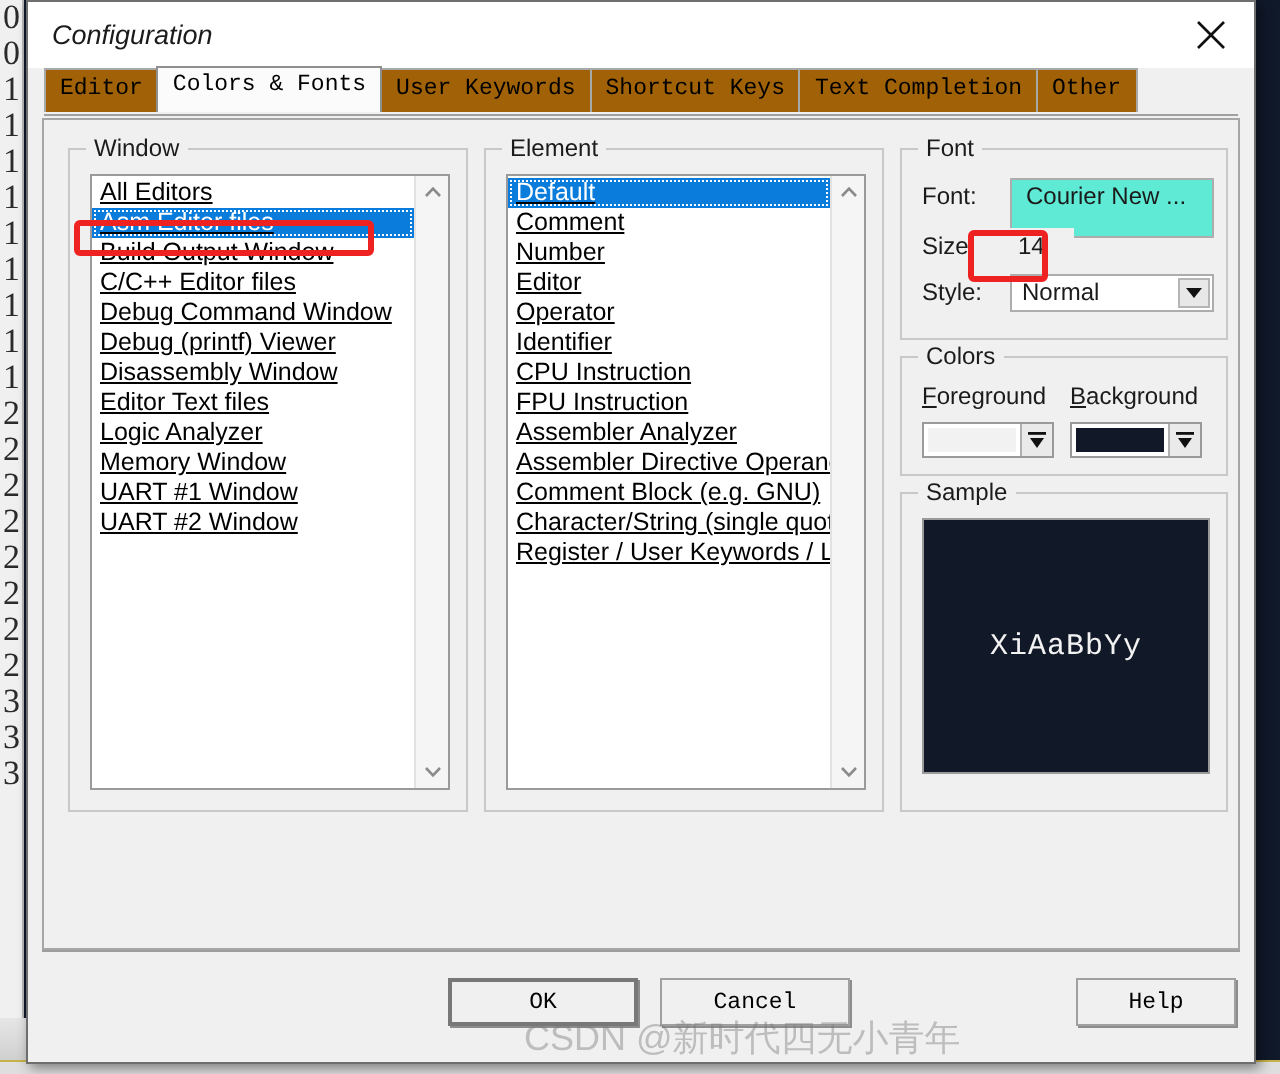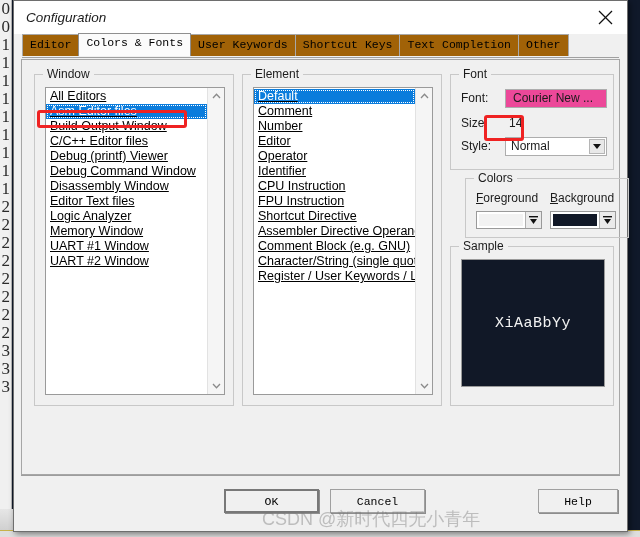--- a/index.html
+++ b/index.html
@@ -246,22 +246,22 @@
     left: 0;
     width: 40px;
     font-size: 12px;
     color: #1b1b1b;
     line-height: 19px;
   }
   .btn-font {
     position: absolute;
     left: 44px;
     width: 102px;
-    height: 19px;
-    background: #ec4899;
+    height: 30px;
+    background: #5eead4;
     border: 1px solid #adadad;
     box-sizing: border-box;
     font-size: 12px;
     line-height: 17px;
     padding-left: 7px;
     color: #1b1b1b;
     cursor: pointer;
     overflow: hidden;
     white-space: nowrap;
   }
@@ -484,22 +484,22 @@
     <div class="panels">
 
       <div class="group" style="left:0px; top:0px; width:200px; height:332px;">
         <div class="group-title">Window</div>
         <div class="listbox" style="left:10px; top:12px; width:180px; height:308px;">
           <div class="items" id="window-items">
               <div class="list-item">All Editors</div>
               <div class="list-item selected focus">Asm Editor files</div>
               <div class="list-item">Build Output Window</div>
               <div class="list-item">C/C++ Editor files</div>
+              <div class="list-item">Debug Command Window</div>
               <div class="list-item">Debug (printf) Viewer</div>
-              <div class="list-item">Debug Command Window</div>
               <div class="list-item">Disassembly Window</div>
               <div class="list-item">Editor Text files</div>
               <div class="list-item">Logic Analyzer</div>
               <div class="list-item">Memory Window</div>
               <div class="list-item">UART #1 Window</div>
               <div class="list-item">UART #2 Window</div>
             </div>
           <div class="vscroll">
             <div class="arrow up">
               <svg width="9" height="6" viewBox="0 0 9 6">
@@ -520,21 +520,21 @@
         <div class="listbox" style="left:10px; top:12px; width:180px; height:308px;">
           <div class="items" id="element-items">
               <div class="list-item selected focus">Default</div>
               <div class="list-item">Comment</div>
               <div class="list-item">Number</div>
               <div class="list-item">Editor</div>
               <div class="list-item">Operator</div>
               <div class="list-item">Identifier</div>
               <div class="list-item">CPU Instruction</div>
               <div class="list-item">FPU Instruction</div>
-              <div class="list-item">Shortcut Directive</div>
+              <div class="list-item">Assembler Analyzer</div>
               <div class="list-item">Assembler Directive Operand</div>
               <div class="list-item">Comment Block (e.g. GNU)</div>
               <div class="list-item">Character/String (single quote)</div>
               <div class="list-item">Register / User Keywords / Label</div>
             </div>
           <div class="vscroll">
             <div class="arrow up">
               <svg width="9" height="6" viewBox="0 0 9 6">
                   <polyline points="1,5 4.5,1.3 8,5" fill="none" stroke="#8a8a8a" stroke-width="1.3"></polyline>
                 </svg>
@@ -567,21 +567,21 @@
             <div class="val">Normal</div>
             <div class="arw">
               <svg width="8" height="5" viewBox="0 0 8 5">
                   <polygon points="0,0 8,0 4,5" fill="#111"></polygon>
                 </svg>
             </div>
           </div>
         </div>
       </div>
 
-      <div class="group" style="left:416px; top:104px; width:164px; height:60px;margin-left:15px;">
+      <div class="group" style="left:416px; top:104px; width:164px; height:60px;">
         <div class="group-title">Colors</div>
 
         <div class="clabel" style="left:10px; top:12px;">
           <u>F</u><span id="fg-rest">oreground</span>
         </div>
         <div class="clabel" style="left:84px; top:12px;">
           <u>B</u><span id="bg-rest">ackground</span>
         </div>
 
         <div class="swatch-wrap" style="left:10px; top:32px; width:66px;">

